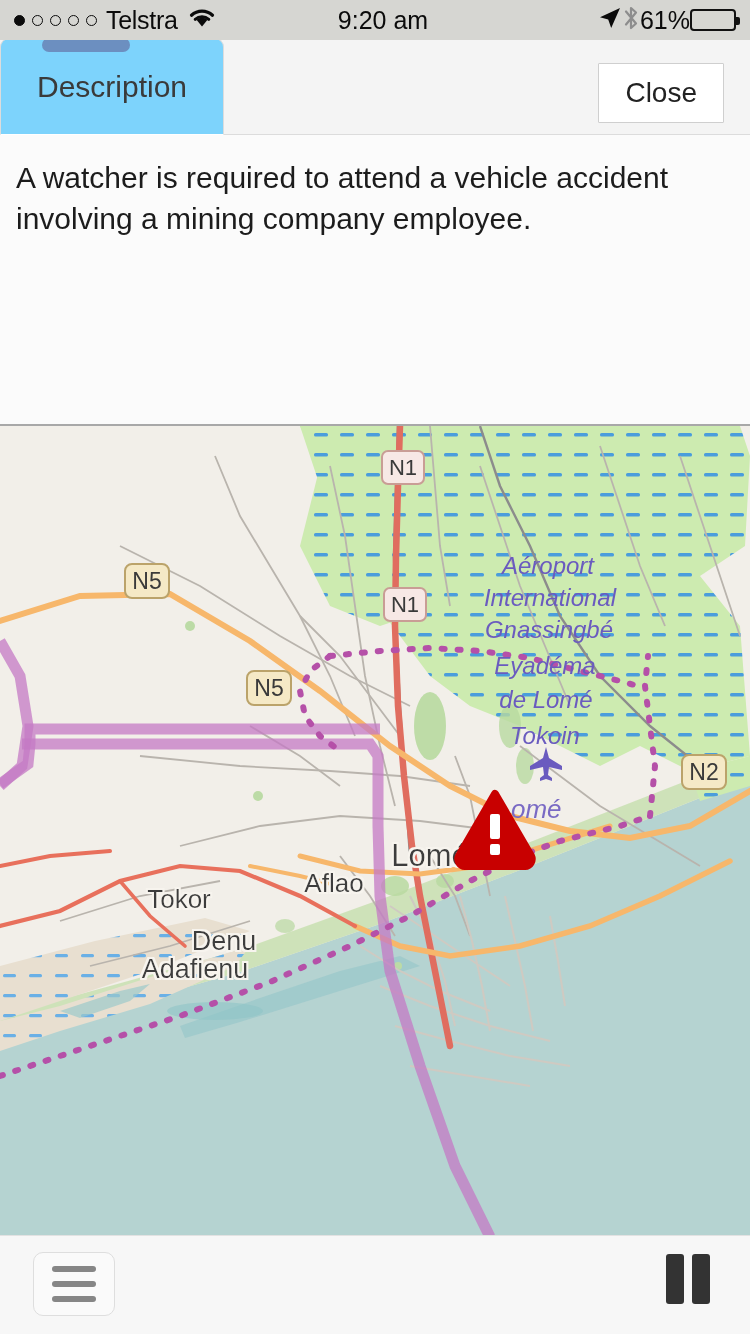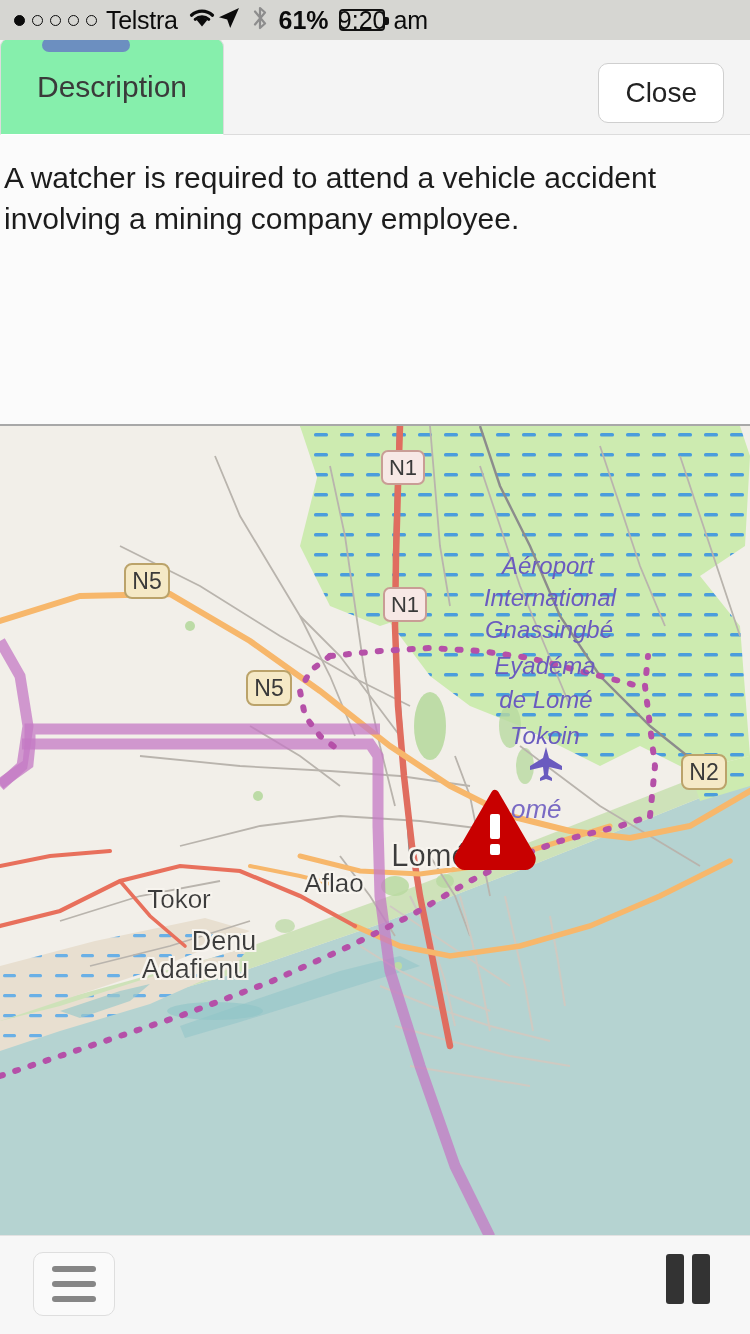--- a/index.html
+++ b/index.html
@@ -8,31 +8,31 @@
     font-family:"Liberation Sans", sans-serif;
     background:#ffffff;
     -webkit-font-smoothing:antialiased;
   }
   .screen { position:relative; width:750px; height:1334px; overflow:hidden; }
 
   
   .statusbar {
     position:absolute; left:0; top:0; width:750px; height:40px;
     background:#d6d6d2;
-    display:flex; align-items:center; 
+    display:flex; align-items:center; justify-content:space-between;
     padding:0 14px; z-index:40;
   }
   .sb-left { display:flex; align-items:center; gap:9px; }
   .dots { display:flex; align-items:center; gap:7px; }
   .dot { width:11px; height:11px; border-radius:50%; border:1.6px solid #0b0b0b; }
   .dot.filled { background:#0b0b0b; }
   .carrier { font-size:25px; color:#0b0b0b; letter-spacing:-0.3px; }
   .sb-center { position:absolute; left:16px; right:0; text-align:center;
                font-size:25px; color:#0b0b0b; font-weight:400; pointer-events:none;}
-  .sb-right { display:flex; align-items:center; gap:10px; z-index:2;font-weight:bold;}
+  .sb-right { display:flex; align-items:center; z-index:2;}
   .pct { font-size:25px; color:#0b0b0b; }
   .battery { width:46px; height:22px; border:2px solid #111; border-radius:4px;
              position:relative; padding:2px; }
   .battery::after{ content:""; position:absolute; right:-6px; top:6px; width:4px;
                    height:8px; background:#111; border-radius:0 2px 2px 0;}
   .battery-fill { height:100%; background:#111; border-radius:1px; }
   .bluecap {
     position:absolute; left:42px; top:38px; width:88px; height:14px;
     background:#6c8fc0; border-radius:7px; z-index:39;
   }
@@ -42,35 +42,35 @@
     position:absolute; left:0; top:40px; width:750px; height:95px;
     background:#f4f4f4; border-bottom:1px solid #dcdcdc;
     display:flex; align-items:flex-end; z-index:30;
   }
   .tab {
     height:95px; display:flex; align-items:center; justify-content:center;
     padding:0 36px; font-size:30px; color:#3778b7; cursor:pointer;
     border-left:1px solid transparent; border-right:1px solid transparent;
   }
   .tab.active {
-    background:#86efac; color:#3a3a3a;
+    background:#7dd3fc; color:#3a3a3a;
     border:1px solid #dcdcdc; border-bottom:1px solid #ffffff;
     border-radius:9px 9px 0 0; height:97px; margin-bottom:-1px;
   }
   .close-btn {
     position:absolute; right:26px; top:23px;
     padding:13px 26px; font-size:28px; color:#222;
-    background:#fff; border:1.5px solid #cfcfcf; border-radius:10px;
+    background:#fff; border:1.5px solid #cfcfcf; border-radius:1px;
     cursor:pointer;
   }
 
   
   .panel {
     position:absolute; left:0; top:135px; width:750px; height:289px;
-    background:#fbfbfb; padding:22px 24px 0 4px;
+    background:#fbfbfb; padding:22px 24px 0 16px;
   }
   .desc-text { font-size:30px; line-height:1.37; color:#1c1c1c; }
 
   
   .map {
     position:absolute; left:0; top:424px; width:750px; height:811px;
     background:#f2efe9; overflow:hidden; border-top:2px solid #a8a8a8;
   }
   .map svg { display:block; width:750px; height:811px; }
 

